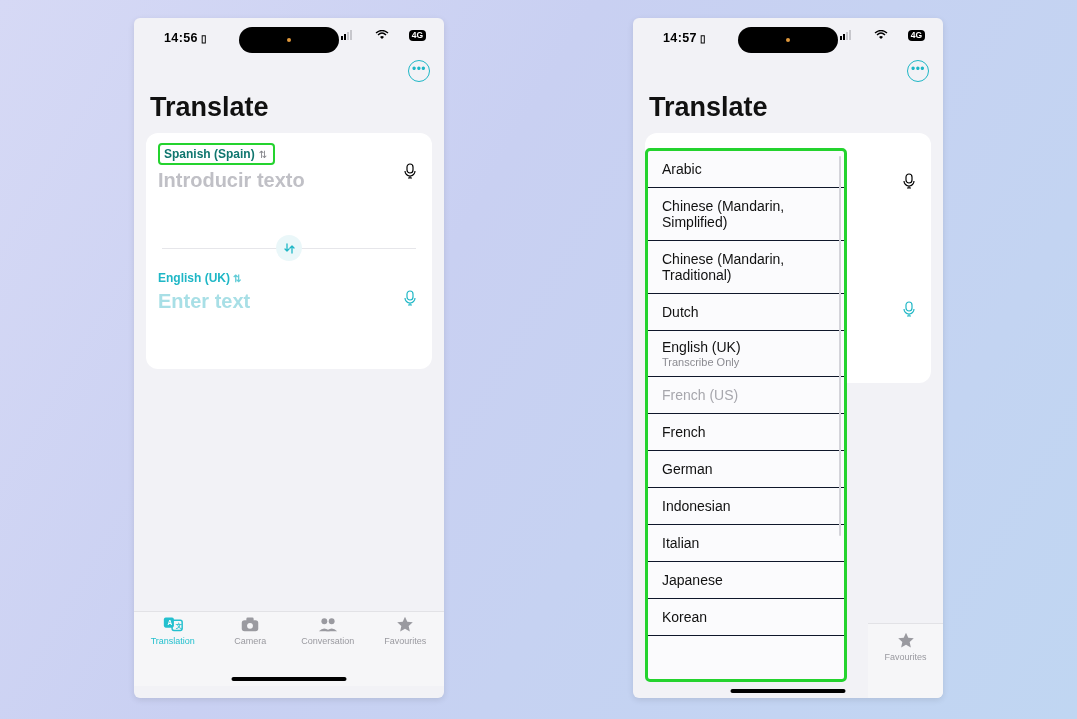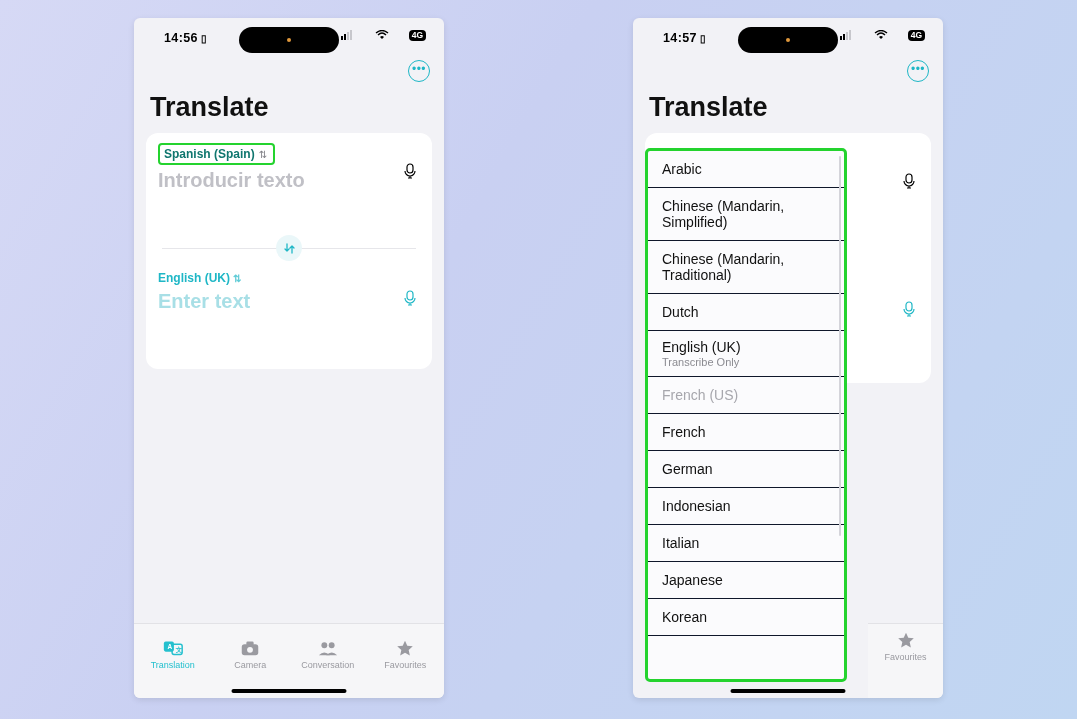--- a/index.html
+++ b/index.html
@@ -75,24 +75,24 @@
     width:26px; height:26px; border-radius:50%; background:#eaf7f9; display:flex; align-items:center; justify-content:center; color:#1fb7c6; font-size:13px;}
 
   .lang2 { font-size:12px; font-weight:600; color:#1fb7c6; display:inline-flex; align-items:center; gap:3px; }
   .lang2 .chev2 { color:#1fb7c6; opacity:0.7; font-size:10px;}
   .big-placeholder2 { font-size:20px; font-weight:600; color:#a8dfe6; margin-top:4px;}
 
   .bottom-section { position:relative; }
 
   
   .tabbar {
-    position:absolute; bottom:0; left:0; right:0; height:75px;
+    position:absolute; bottom:12px; left:0; right:0; height:75px;
     background:#f6f6f8; border-top:1px solid #e2e2e6;
     display:flex; justify-content:space-around; align-items:flex-start;
-    padding-top:14px;
+    padding-top:2px;
   }
   .tab { display:flex; flex-direction:column; align-items:center; gap:2px; width:25%; }
   .tab svg { width:22px; height:20px; }
   .tab-label { font-size:9px; color:#9a9aa0; }
   .tab.active .tab-label { color:#24c0ce; }
   .tab.active svg { color:#24c0ce; }
   .tab svg { color:#9a9aa0; }
   .home-ind { position:absolute; bottom:5px; left:50%; transform:translateX(-50%); width:115px; height:4px; background:#000; border-radius:3px; }
 
   

